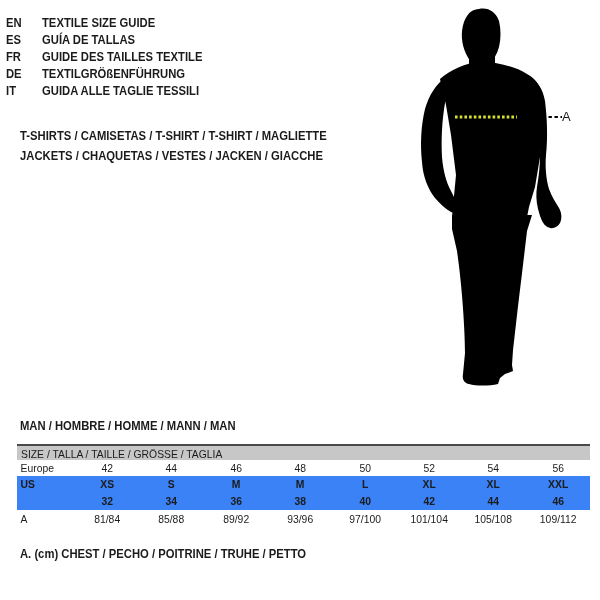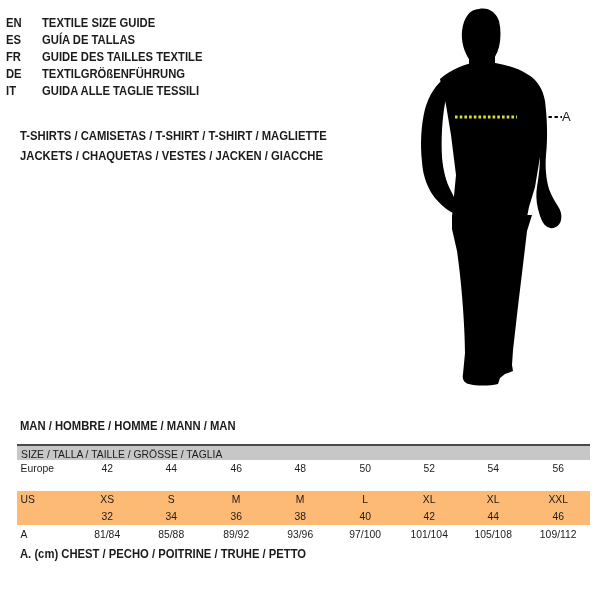--- a/index.html
+++ b/index.html
@@ -33,22 +33,22 @@
                font-weight:700; white-space:nowrap; }
 
   
   .size-table { position:absolute; left:17px; top:444px; width:573px;
                 font-size:11.5px; font-weight:400; }
   .thead { border-top:2px solid #4a4a4a; background:#c7c7c7; height:16px;
            line-height:16px; padding-left:4px; box-sizing:border-box;
            white-space:nowrap; }
   .thead span { display:inline-block; transform:scaleX(.9); transform-origin:0 50%; }
   .trow { display:flex; }
-  .r-europe { height:31px; line-height:16px; }
-  .band { background:#fdba74; }
+  .r-europe { height:16px; line-height:16px; }
+  .band { background:#3b82f6;font-weight:bold; }
   .r-us  { height:17px; line-height:17px; }
   .r-num { height:17px; line-height:17px;justify-content:flex-end; }
   .r-a   { height:18px; line-height:18px; }
   .tlabel { width:58px; padding-left:4px; box-sizing:border-box; text-align:left;
             transform:scaleX(.9); transform-origin:0 50%; }
   .tcell  { flex:1; text-align:center; transform:scaleX(.9); }
 </style>
 </head>
 <body>
 

